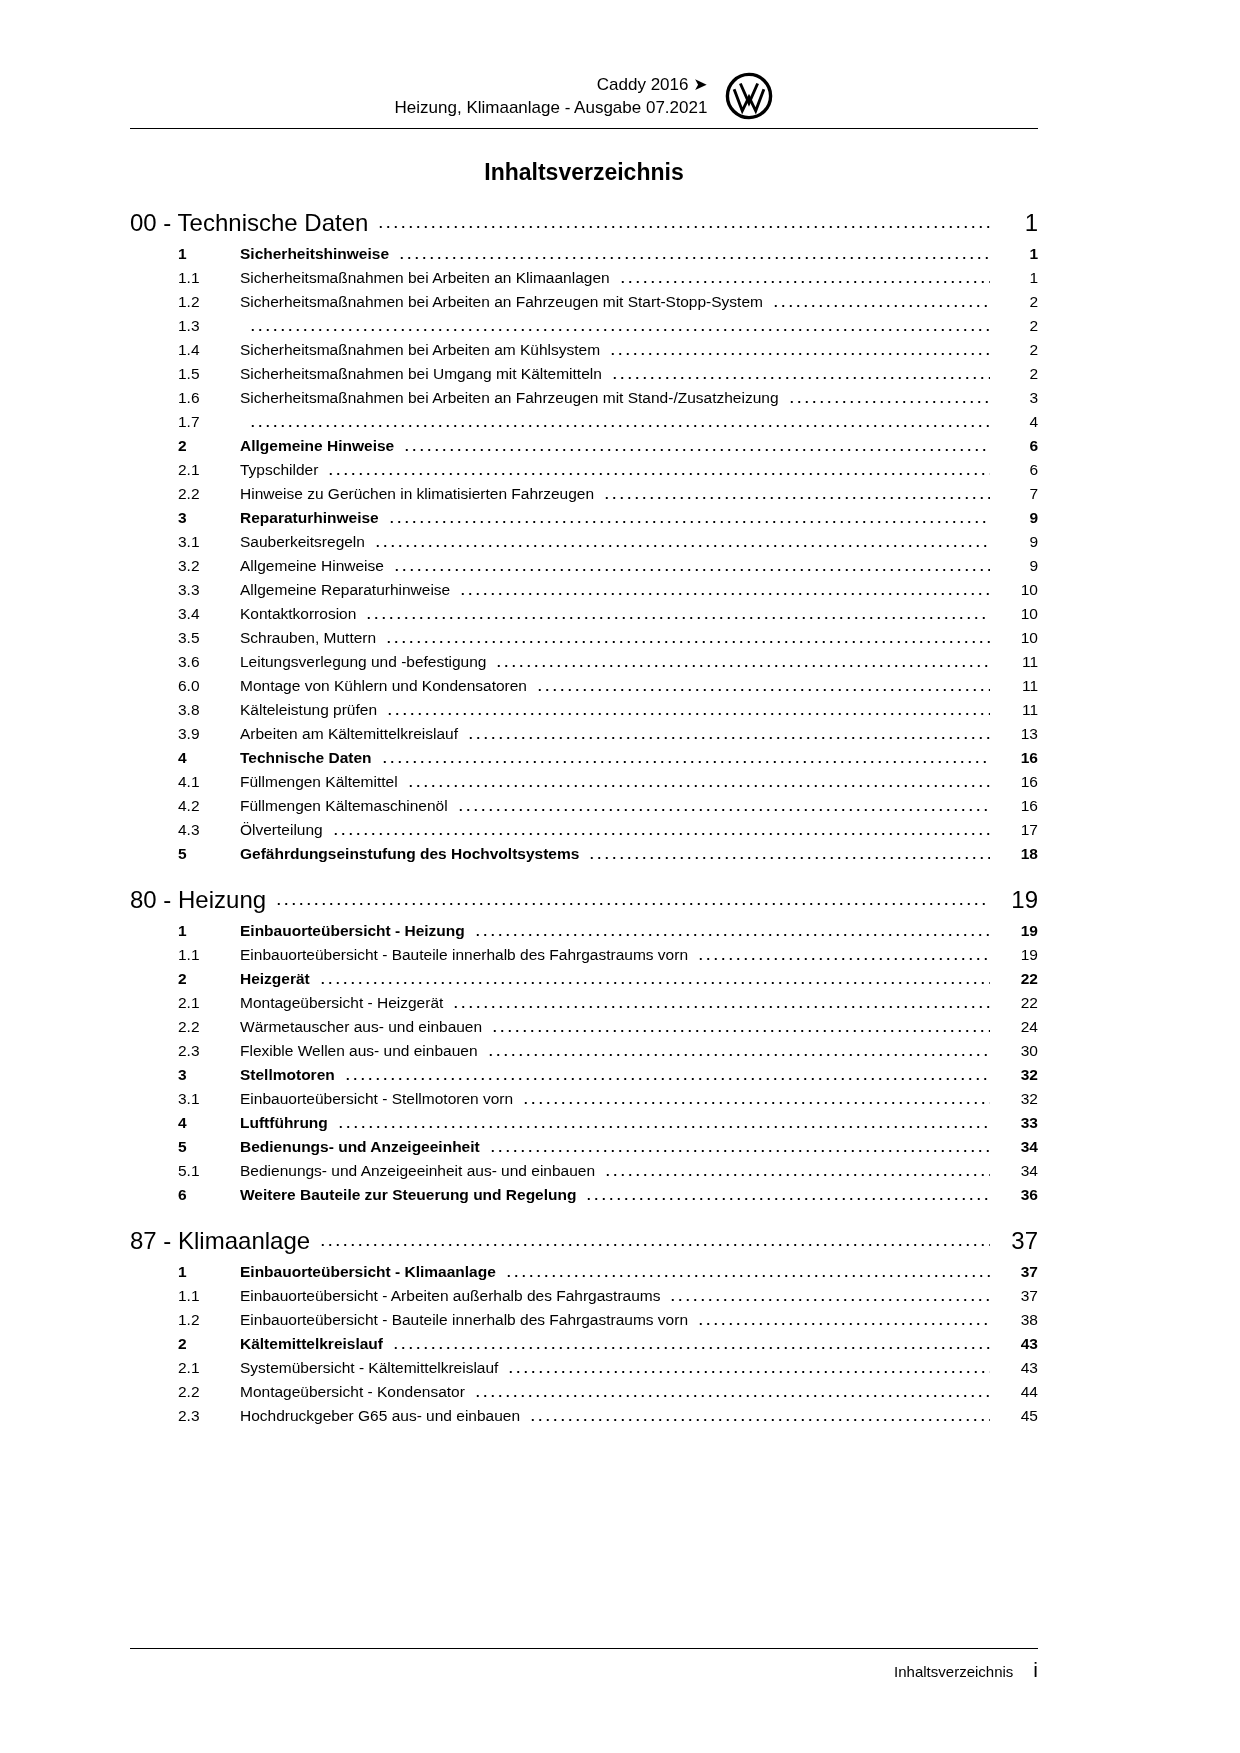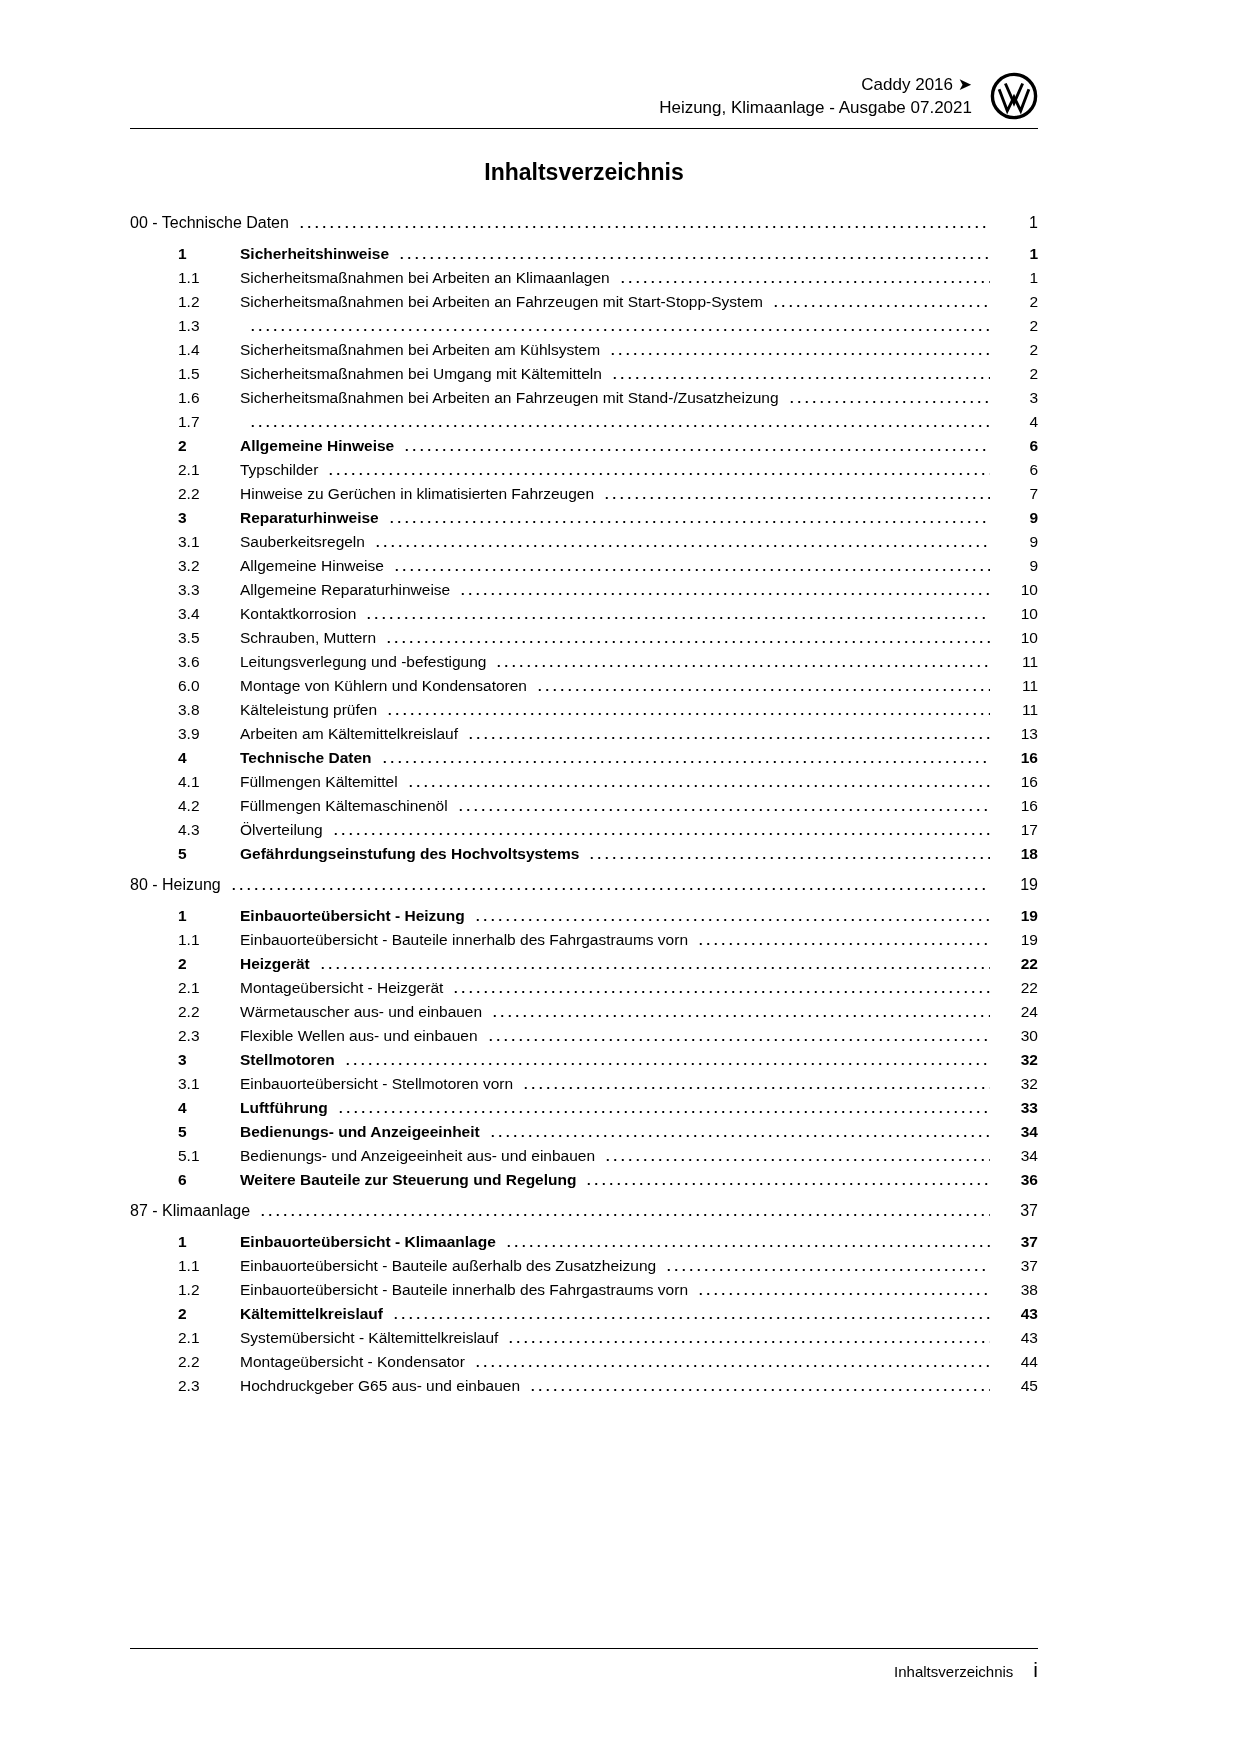--- a/index.html
+++ b/index.html
@@ -8,33 +8,33 @@
     width: 1240px; height: 1753px;
     position: relative;
     background: #ffffff;
     color: #000000;
     font-family: "Liberation Sans", "DejaVu Sans", sans-serif;
     overflow: hidden;
   }
   .content { position: absolute; left: 130px; right: 202px; top: 72px; }
 
   
-  .doc-header { display: flex; justify-content: flex-end; align-items: center; gap: 18px; }
+  .doc-header { display: flex; justify-content: center; align-items: center; gap: 18px; }
   .header-text { text-align: right; font-size: 17px; line-height: 23px; }
   .vw-logo { flex: none; }
   .rule { border-top: 1.5px solid #000; margin-top: 8px; }
 
   
   .title { text-align: center; font-size: 23px; font-weight: bold; margin: 30px 0 24px; }
 
   
   .toc-section {
     display: flex; align-items: flex-start;
-    font-size: 16px; line-height: 26px;
-    margin-top: 6px; margin-bottom: 6px;
+    font-size: 24px; line-height: 26px;
+    margin-top: 21px; margin-bottom: 6px;
   }
   .toc-item {
     display: flex; align-items: baseline;
     font-size: 15.5px; line-height: 24px;
     padding-left: 48px;
   }
   .toc-item.bold { font-weight: bold; }
   .num { flex: none; width: 62px; }
   .ttl { flex: none; white-space: nowrap; }
   .sec-label { flex: none; white-space: nowrap; }
@@ -322,21 +322,21 @@
           <span class="pg">37</span>
         </div>
         <div class="toc-item bold">
           <span class="num">1</span>
           <span class="ttl">Einbauorteübersicht - Klimaanlage</span>
           <span class="leader"></span>
           <span class="pg">37</span>
         </div>
         <div class="toc-item">
           <span class="num">1.1</span>
-          <span class="ttl">Einbauorteübersicht - Bauteile außerhalb des Zusatzheizung</span>
+          <span class="ttl">Einbauorteübersicht - Arbeiten außerhalb des Fahrgastraums</span>
           <span class="leader"></span>
           <span class="pg">37</span>
         </div>
         <div class="toc-item">
           <span class="num">1.2</span>
           <span class="ttl">Einbauorteübersicht - Bauteile innerhalb des Fahrgastraums vorn</span>
           <span class="leader"></span>
           <span class="pg">38</span>
         </div>
         <div class="toc-item bold">

